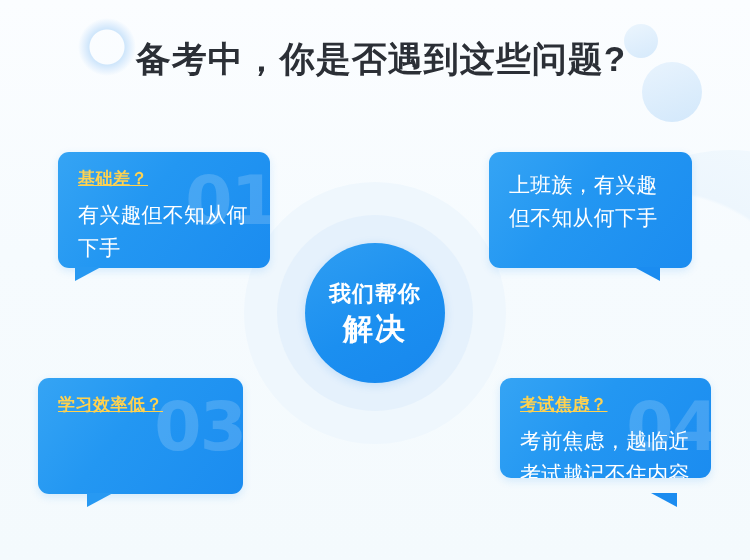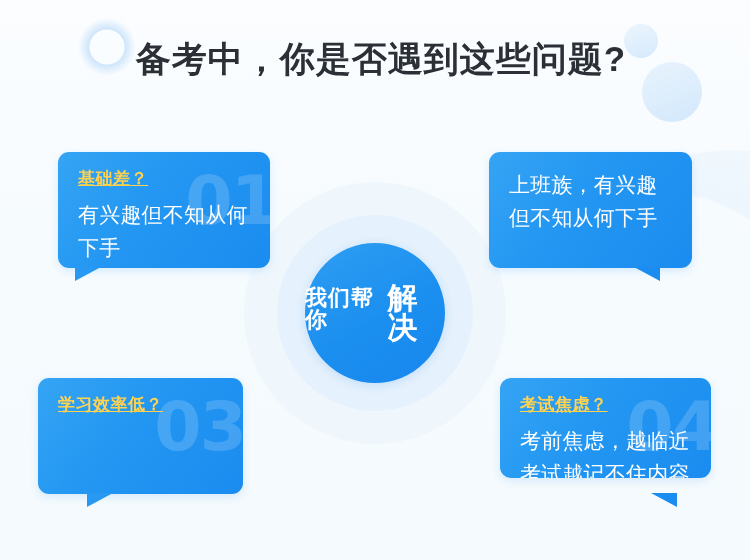--- a/index.html
+++ b/index.html
@@ -132,21 +132,21 @@
   #hub {
     position: absolute;
     left: 305px;
     top: 243px;
     width: 140px;
     height: 140px;
     border-radius: 50%;
     background: linear-gradient(150deg, #2f9ef2 0%, #1b8ff0 55%, #1787ee 100%);
     z-index: 3;
     display: flex;
-    flex-direction: row;
+    flex-direction: column;
     align-items: center;
     justify-content: center;
     box-shadow: 0 2px 10px rgba(23,135,238,.18);
   }
   #hub-line1 {
     color: #ffffff;
     font-size: 22px;
     font-weight: bold;
     letter-spacing: 1px;
     font-family: "Liberation Serif", "DejaVu Serif", serif;

